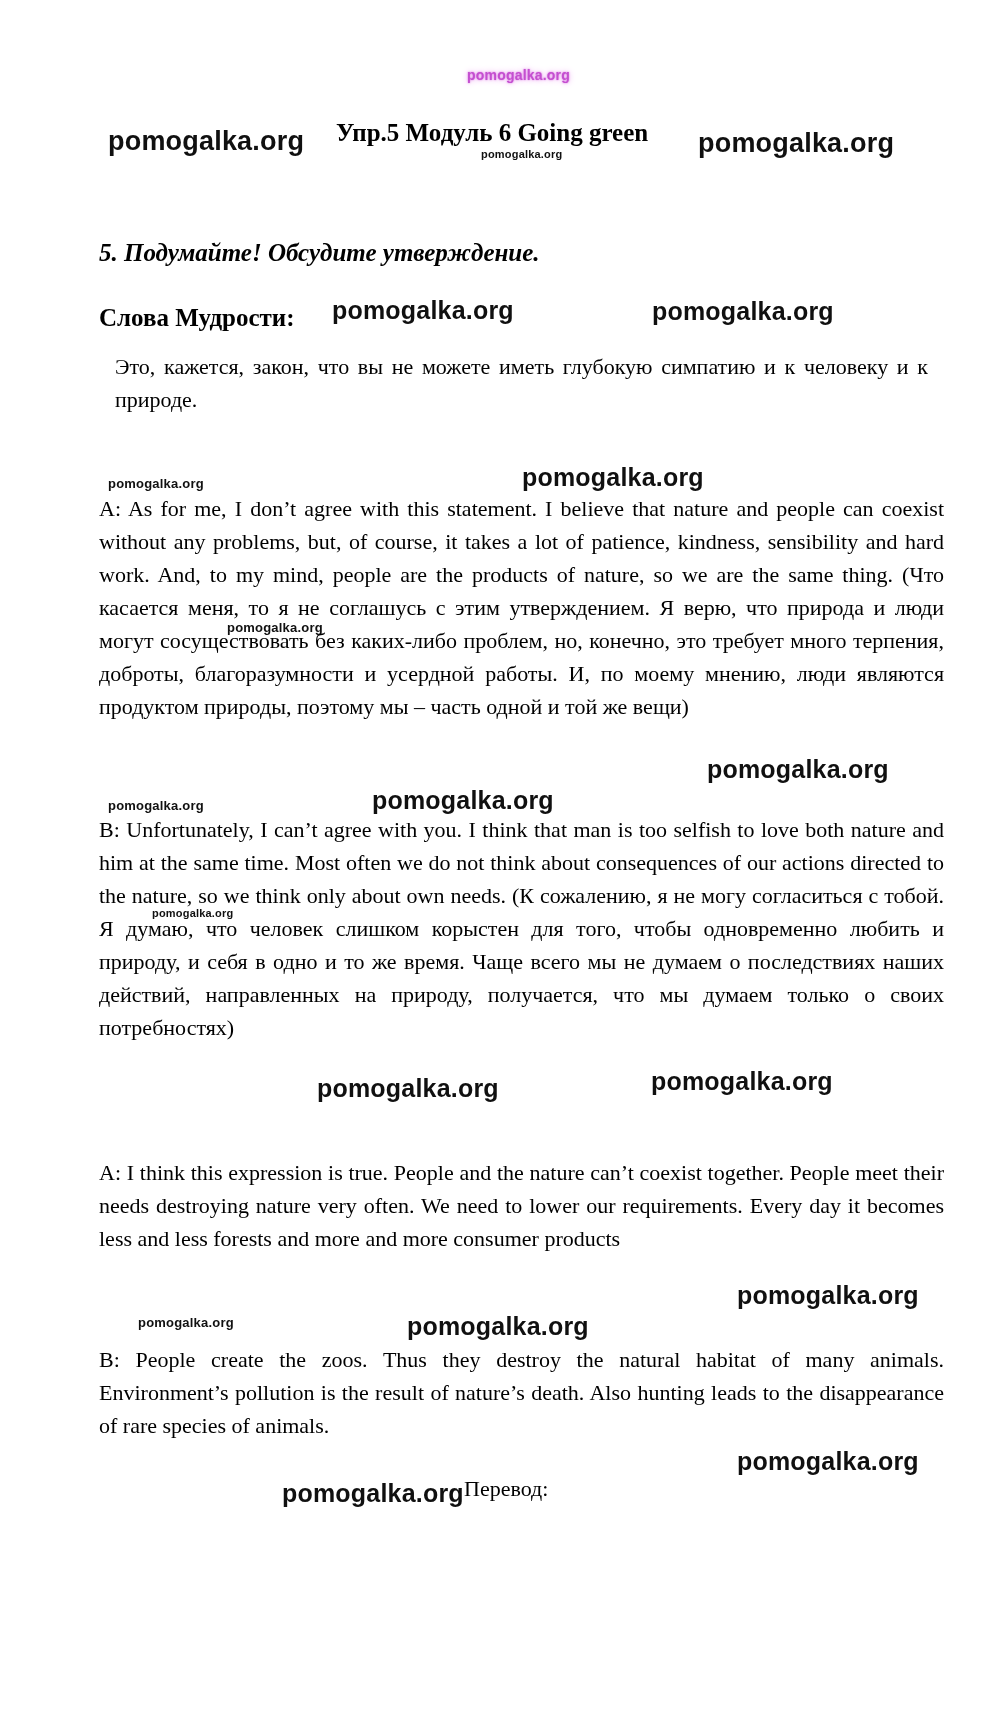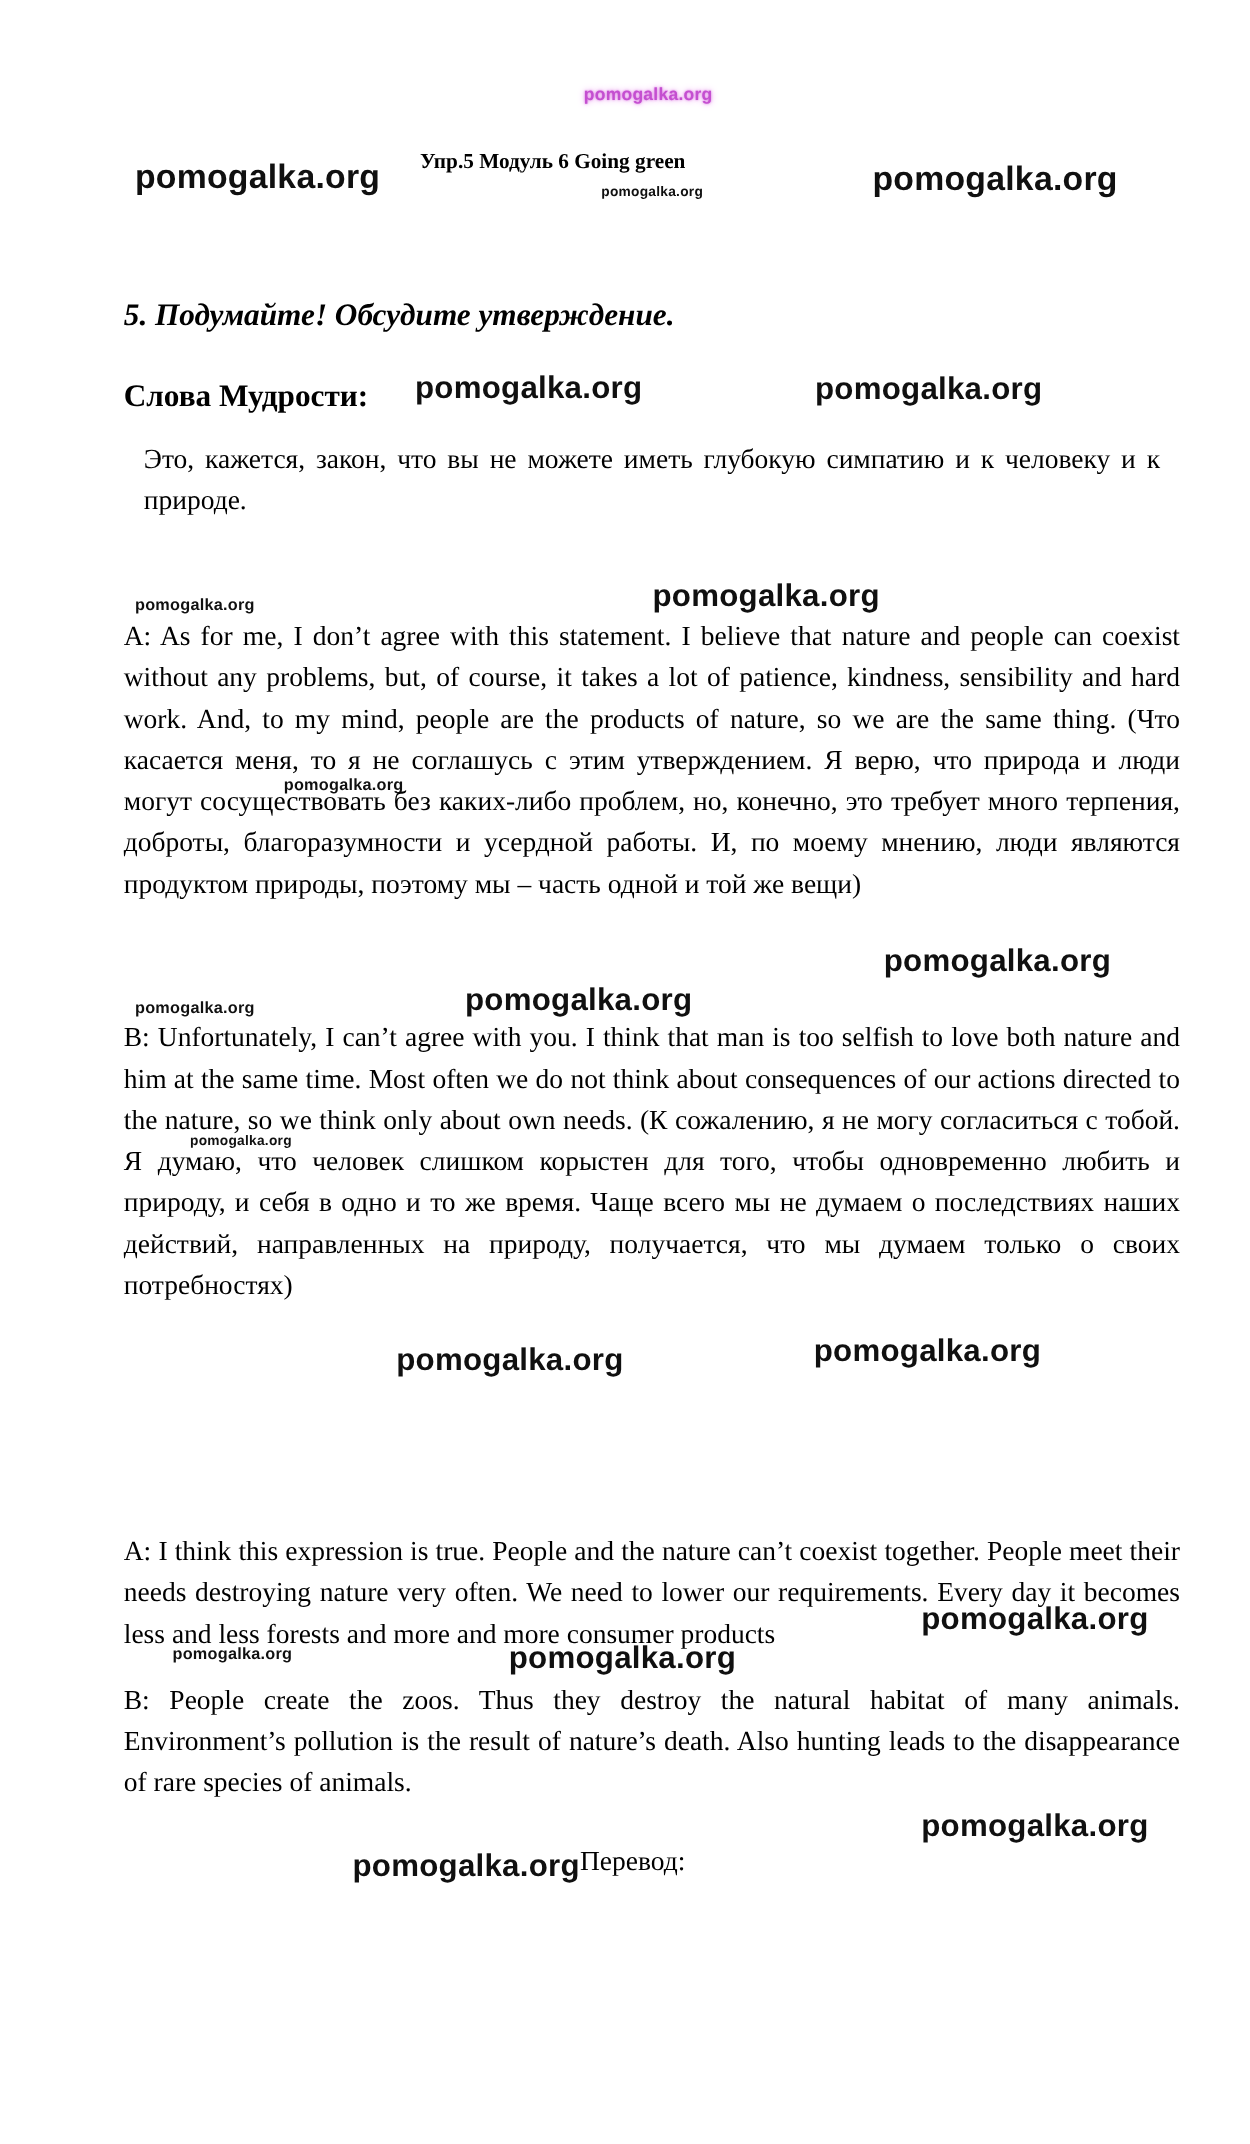--- a/index.html
+++ b/index.html
@@ -26,21 +26,21 @@
   .wm-sm  { font-size:13px; }
   .wm-xs  { font-size:11px; }
   .wm-top {
     font-size:14px;
     color:#c44fd0;
     text-shadow:0 0 2px #d86fe0, 0 0 6px #e9a6ee;
   }
   .doc-title {
     position:absolute;
     left:272px; top:55px;
-    font-size:17px;
+    font-size:25px;
     font-weight:bold;
     white-space:nowrap;
   }
   .heading {
     position:absolute;
     left:35px;
     font-size:25px;
     font-weight:bold;
     white-space:nowrap;
   }
@@ -97,18 +97,18 @@
 
   <div class="heading" style="top:240px;">Слова Мудрости:</div>
 
   <div class="body-block" style="top:270px;">
     <div>Это, кажется, закон, что вы не можете иметь глубокую симпатию и к человеку и к природе.</div>
   </div>
 
   <div class="body-block" style="top:428px;">A: As for me, I don’t agree with this statement. I believe that nature and people can coexist without any problems, but, of course, it takes a lot of patience, kindness, sensibility and hard work. And, to my mind, people are the products of nature, so we are the same thing. (Что касается меня, то я не соглашусь с этим утверждением. Я верю, что природа и люди могут сосуществовать без каких-либо проблем, но, конечно, это требует много терпения, доброты, благоразумности и усердной работы. И, по моему мнению, люди являются продуктом природы, поэтому мы – часть одной и той же вещи)</div>
   <div class="body-block" style="top:749px;">B: Unfortunately, I can’t agree with you. I think that man is too selfish to love both nature and him at the same time. Most often we do not think about consequences of our actions directed to the nature, so we think only about own needs. (К сожалению, я не могу согласиться с тобой. Я думаю, что человек слишком корыстен для того, чтобы одновременно любить и природу, и себя в одно и то же время. Чаще всего мы не думаем о последствиях наших действий, направленных на природу, получается, что мы думаем только о своих потребностях)</div>
 
-  <div class="body-block" style="top:1160px;">A: I think this expression is true. People and the nature can’t coexist together. People meet their needs destroying nature very often. We need to lower our requirements. Every day it becomes less and less forests and more and more consumer products</div>
+  <div class="body-block" style="top:1092px;">A: I think this expression is true. People and the nature can’t coexist together. People meet their needs destroying nature very often. We need to lower our requirements. Every day it becomes less and less forests and more and more consumer products</div>
   <div class="body-block" style="top:1279px;">B: People create the zoos. Thus they destroy the natural habitat of many animals. Environment’s pollution is the result of nature’s death. Also hunting leads to the disappearance of rare species of animals.</div>
 
   <div class="trans-label" style="top:1412px;">Перевод:</div>
 
 </div>
 
 </body></html>

